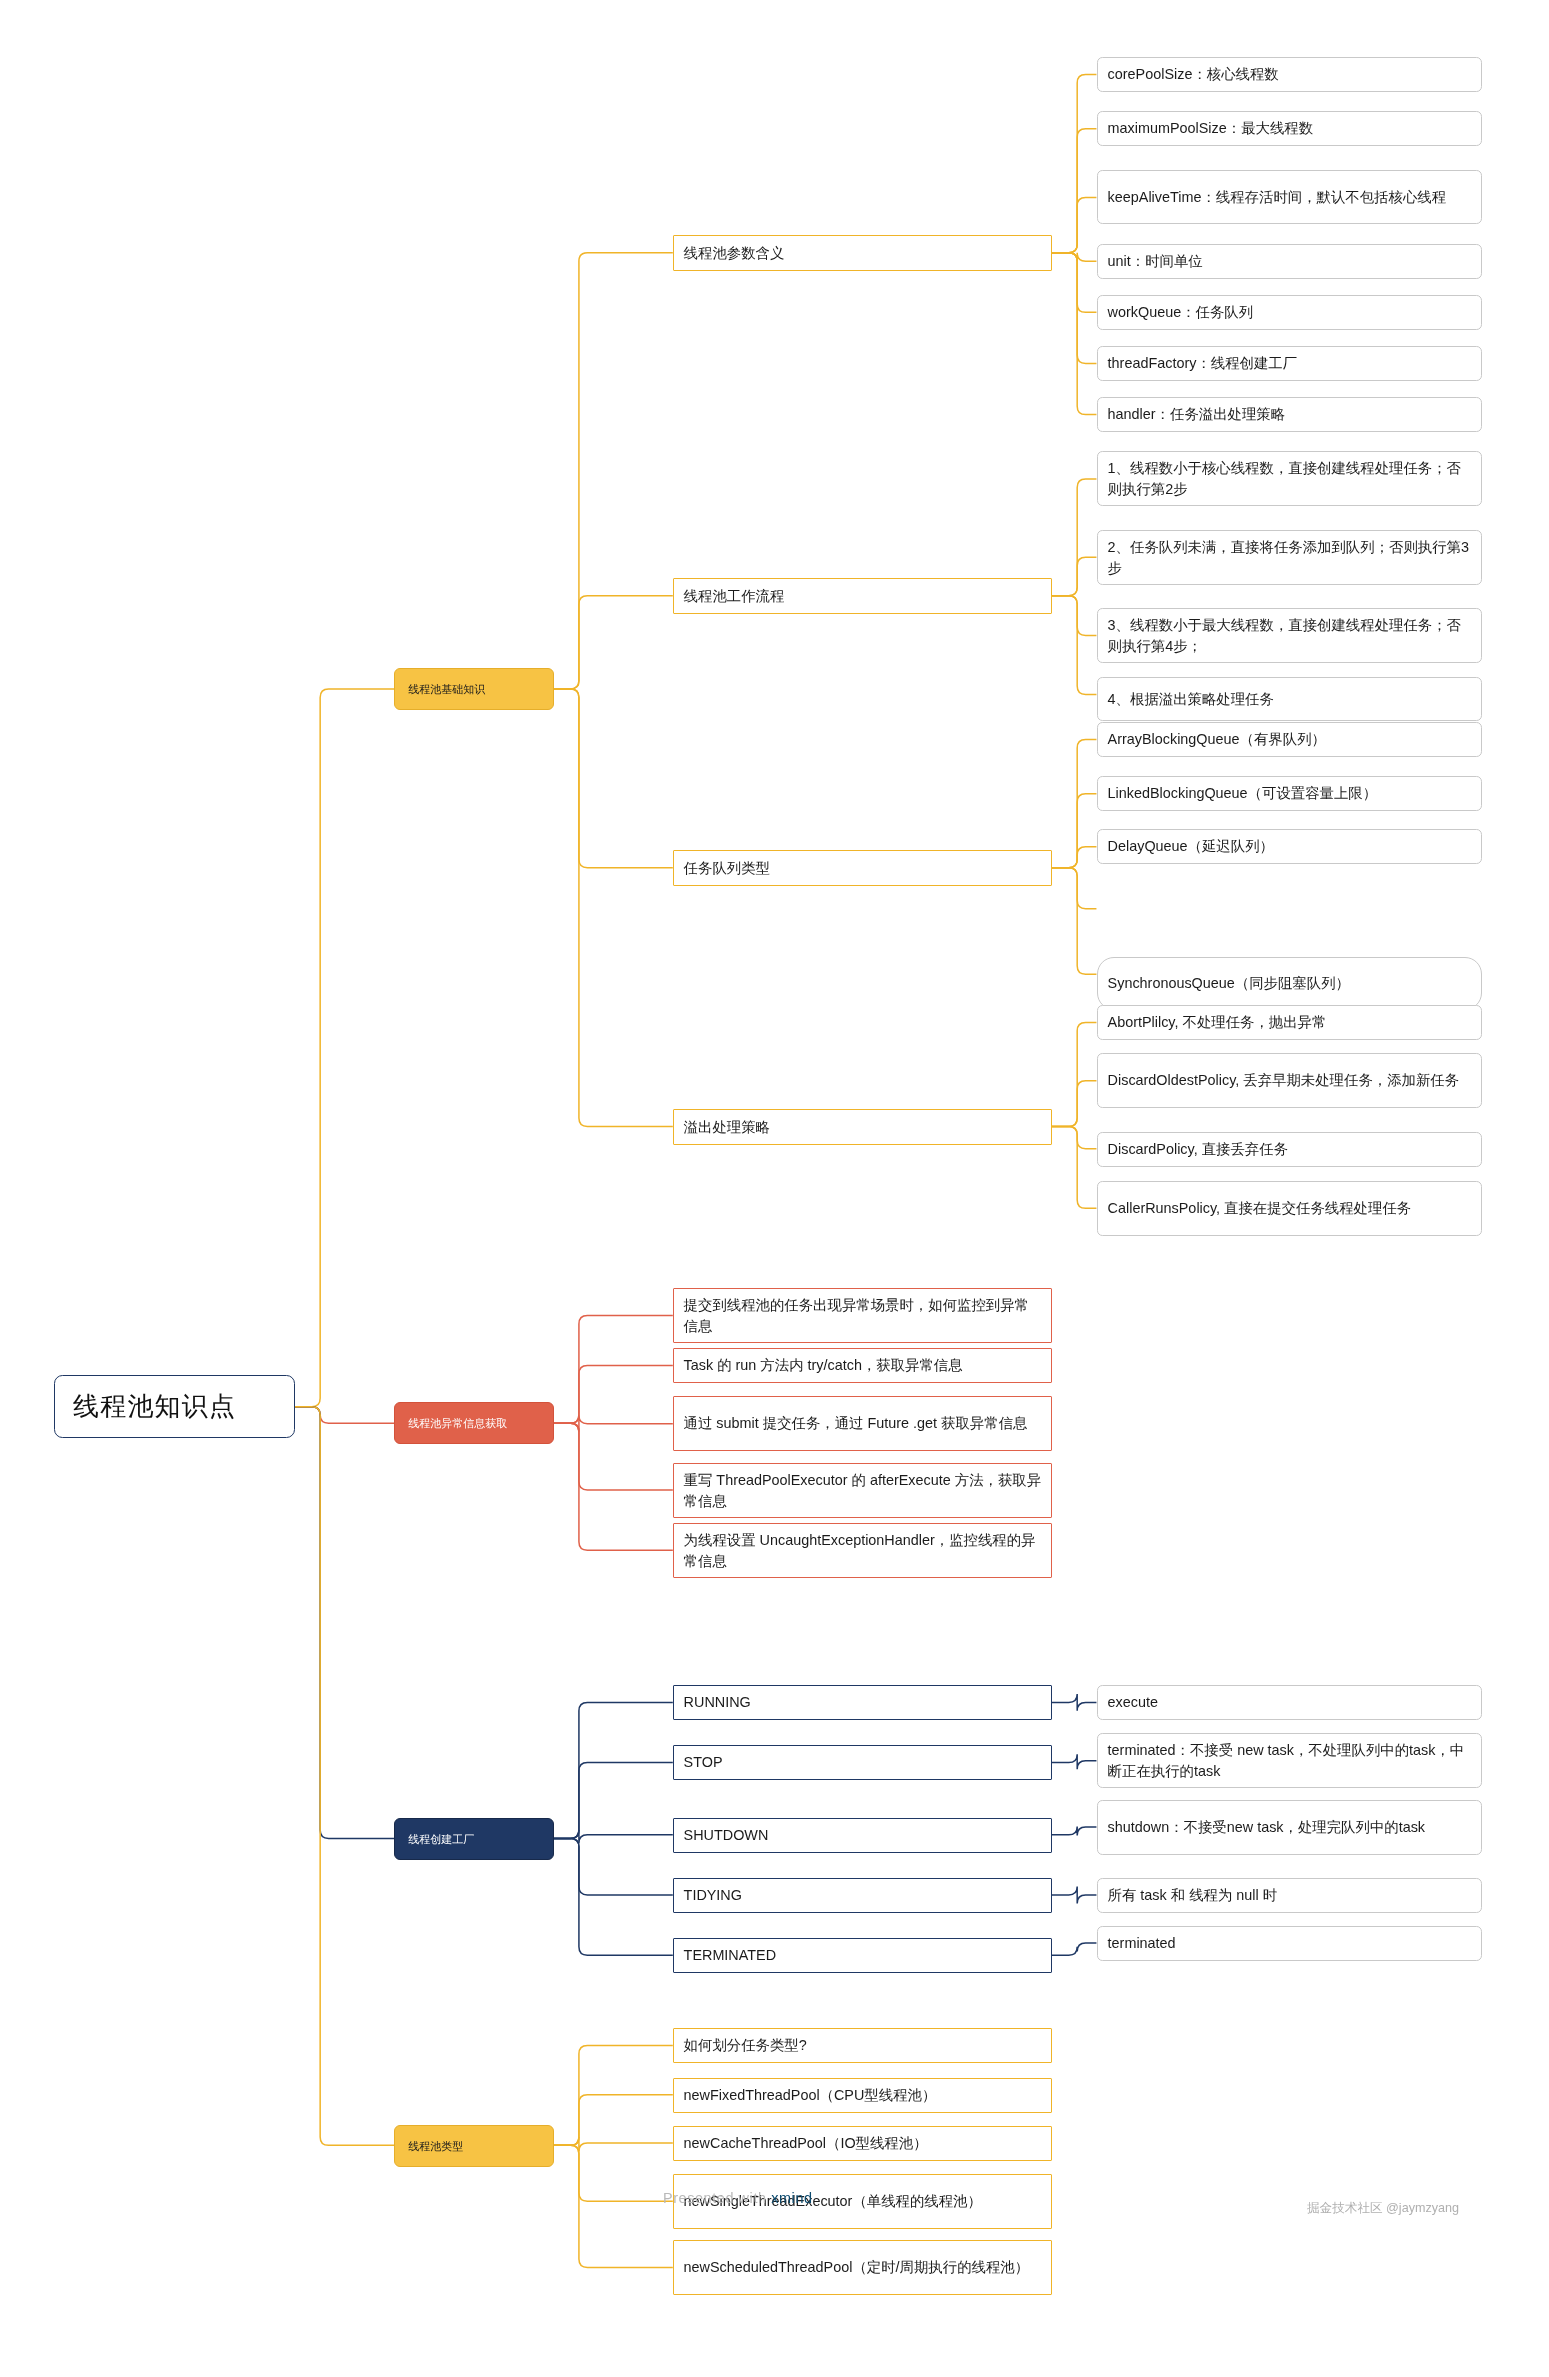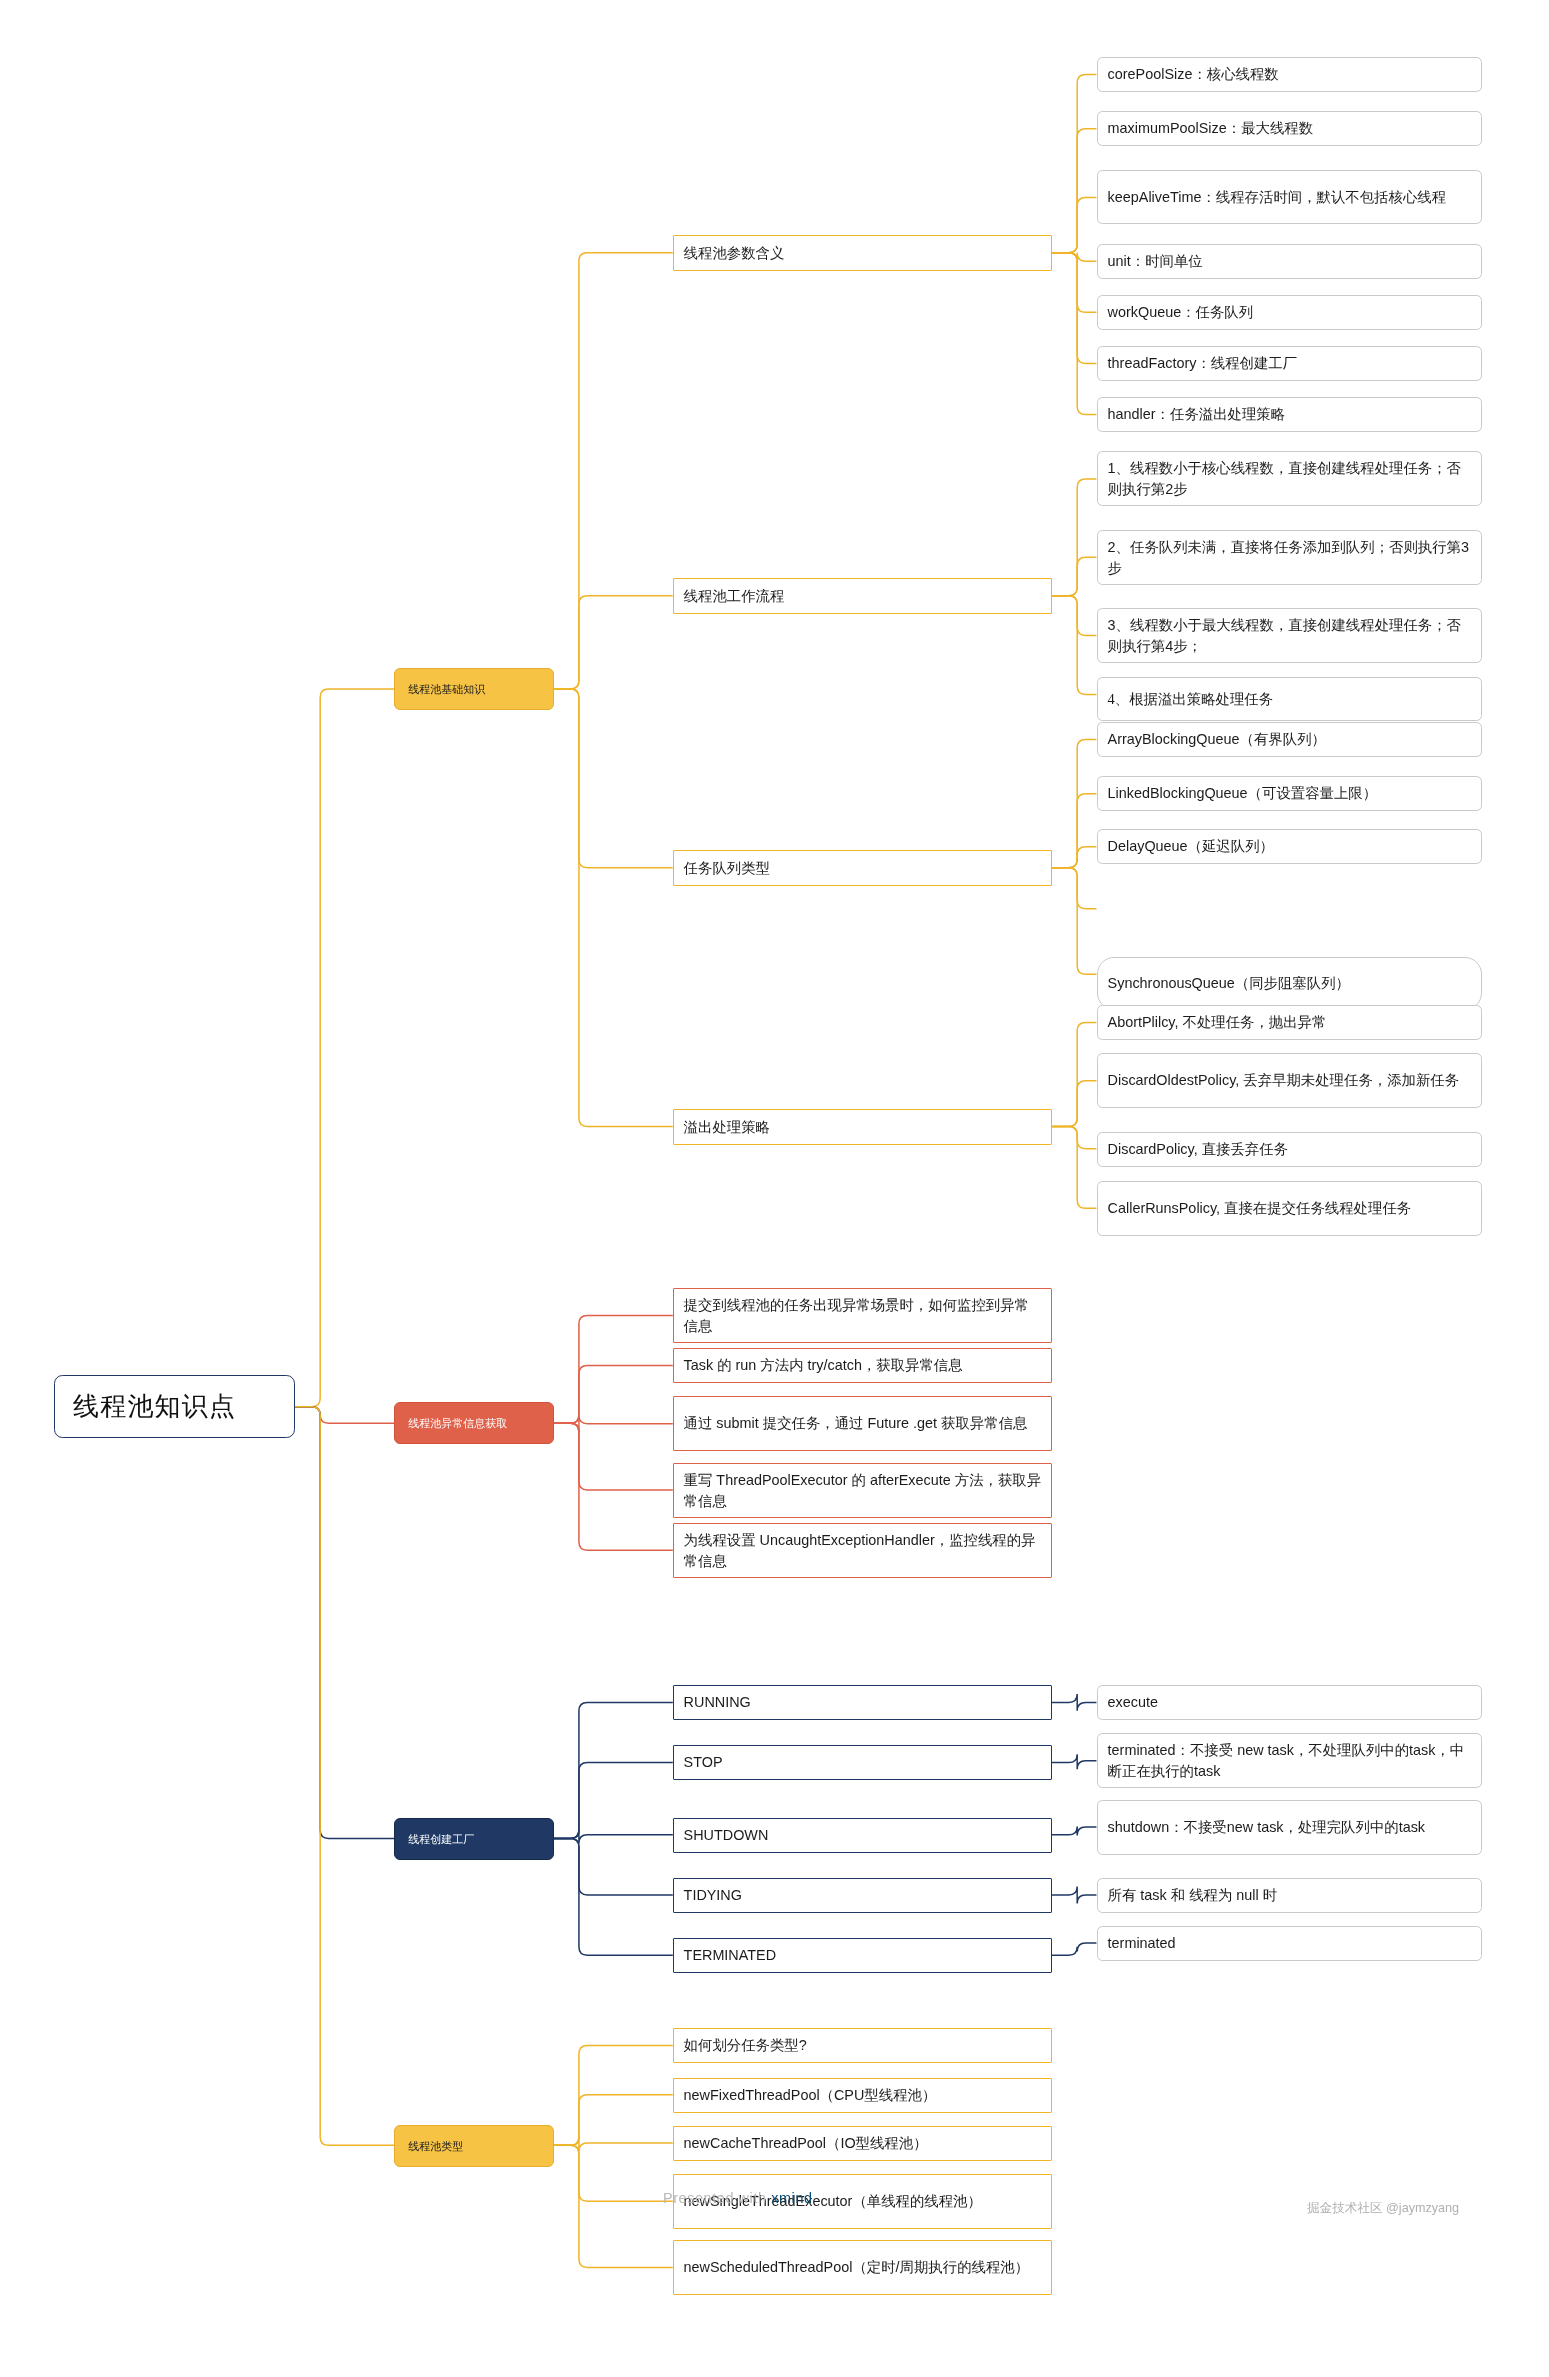--- a/index.html
+++ b/index.html
@@ -144,21 +144,21 @@
     </div>
     <div class="node lv3" style="left: 1097px; top: 451px; width: 385px; height: 55px;">
       <span>1、线程数小于核心线程数，直接创建线程处理任务；否则执行第2步</span>
     </div>
     <div class="node lv3" style="left: 1097px; top: 530px; width: 385px; height: 55px;">
       <span>2、任务队列未满，直接将任务添加到队列；否则执行第3步</span>
     </div>
     <div class="node lv3" style="left: 1097px; top: 608px; width: 385px; height: 55px;">
       <span>3、线程数小于最大线程数，直接创建线程处理任务；否则执行第4步；</span>
     </div>
-    <div class="node lv3" style="left: 1097px; top: 677px; width: 385px; height: 44px; font-family: Liberation Serif, serif;">
+    <div class="node lv3" style="left: 1097px; top: 677px; width: 385px; height: 44px;">
       <span>4、根据溢出策略处理任务</span>
     </div>
     <div class="node lv3" style="left: 1097px; top: 722px; width: 385px; height: 35px;">
       <span>ArrayBlockingQueue（有界队列）</span>
     </div>
     <div class="node lv3" style="left: 1097px; top: 776px; width: 385px; height: 35px;">
       <span>LinkedBlockingQueue（可设置容量上限）</span>
     </div>
     <div class="node lv3" style="left: 1097px; top: 829px; width: 385px; height: 35px;">
       <span>DelayQueue（延迟队列）</span>

